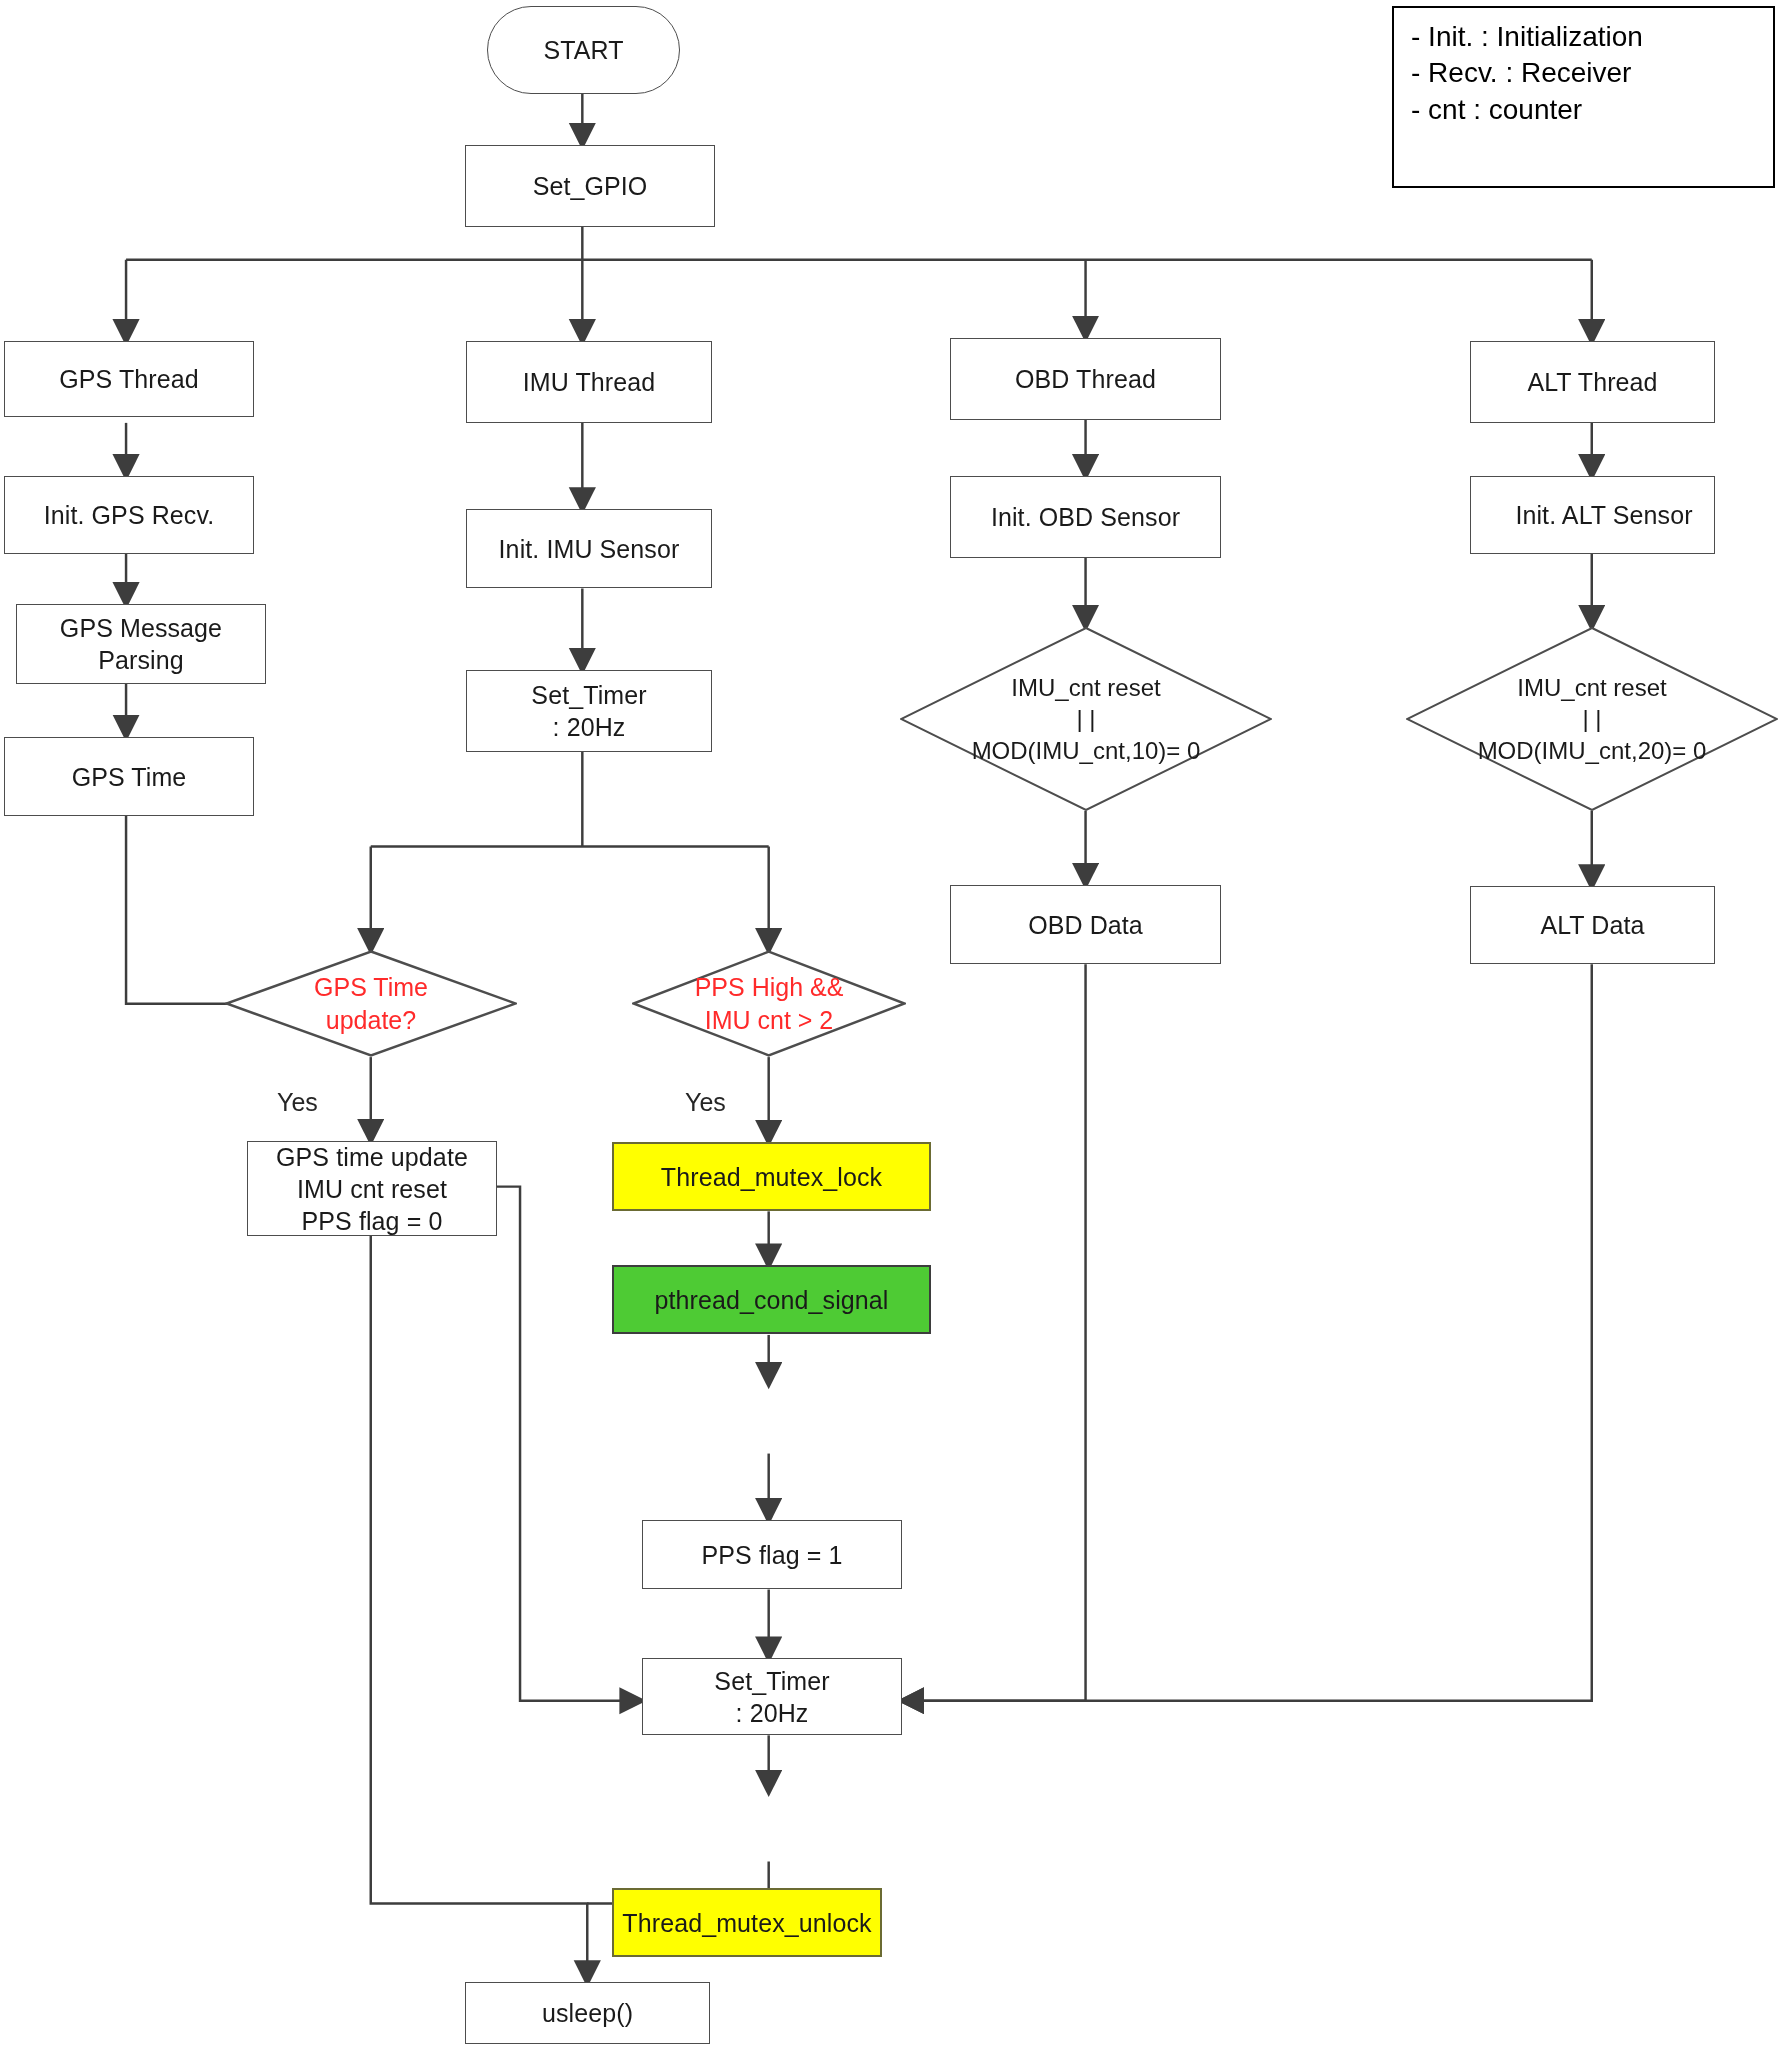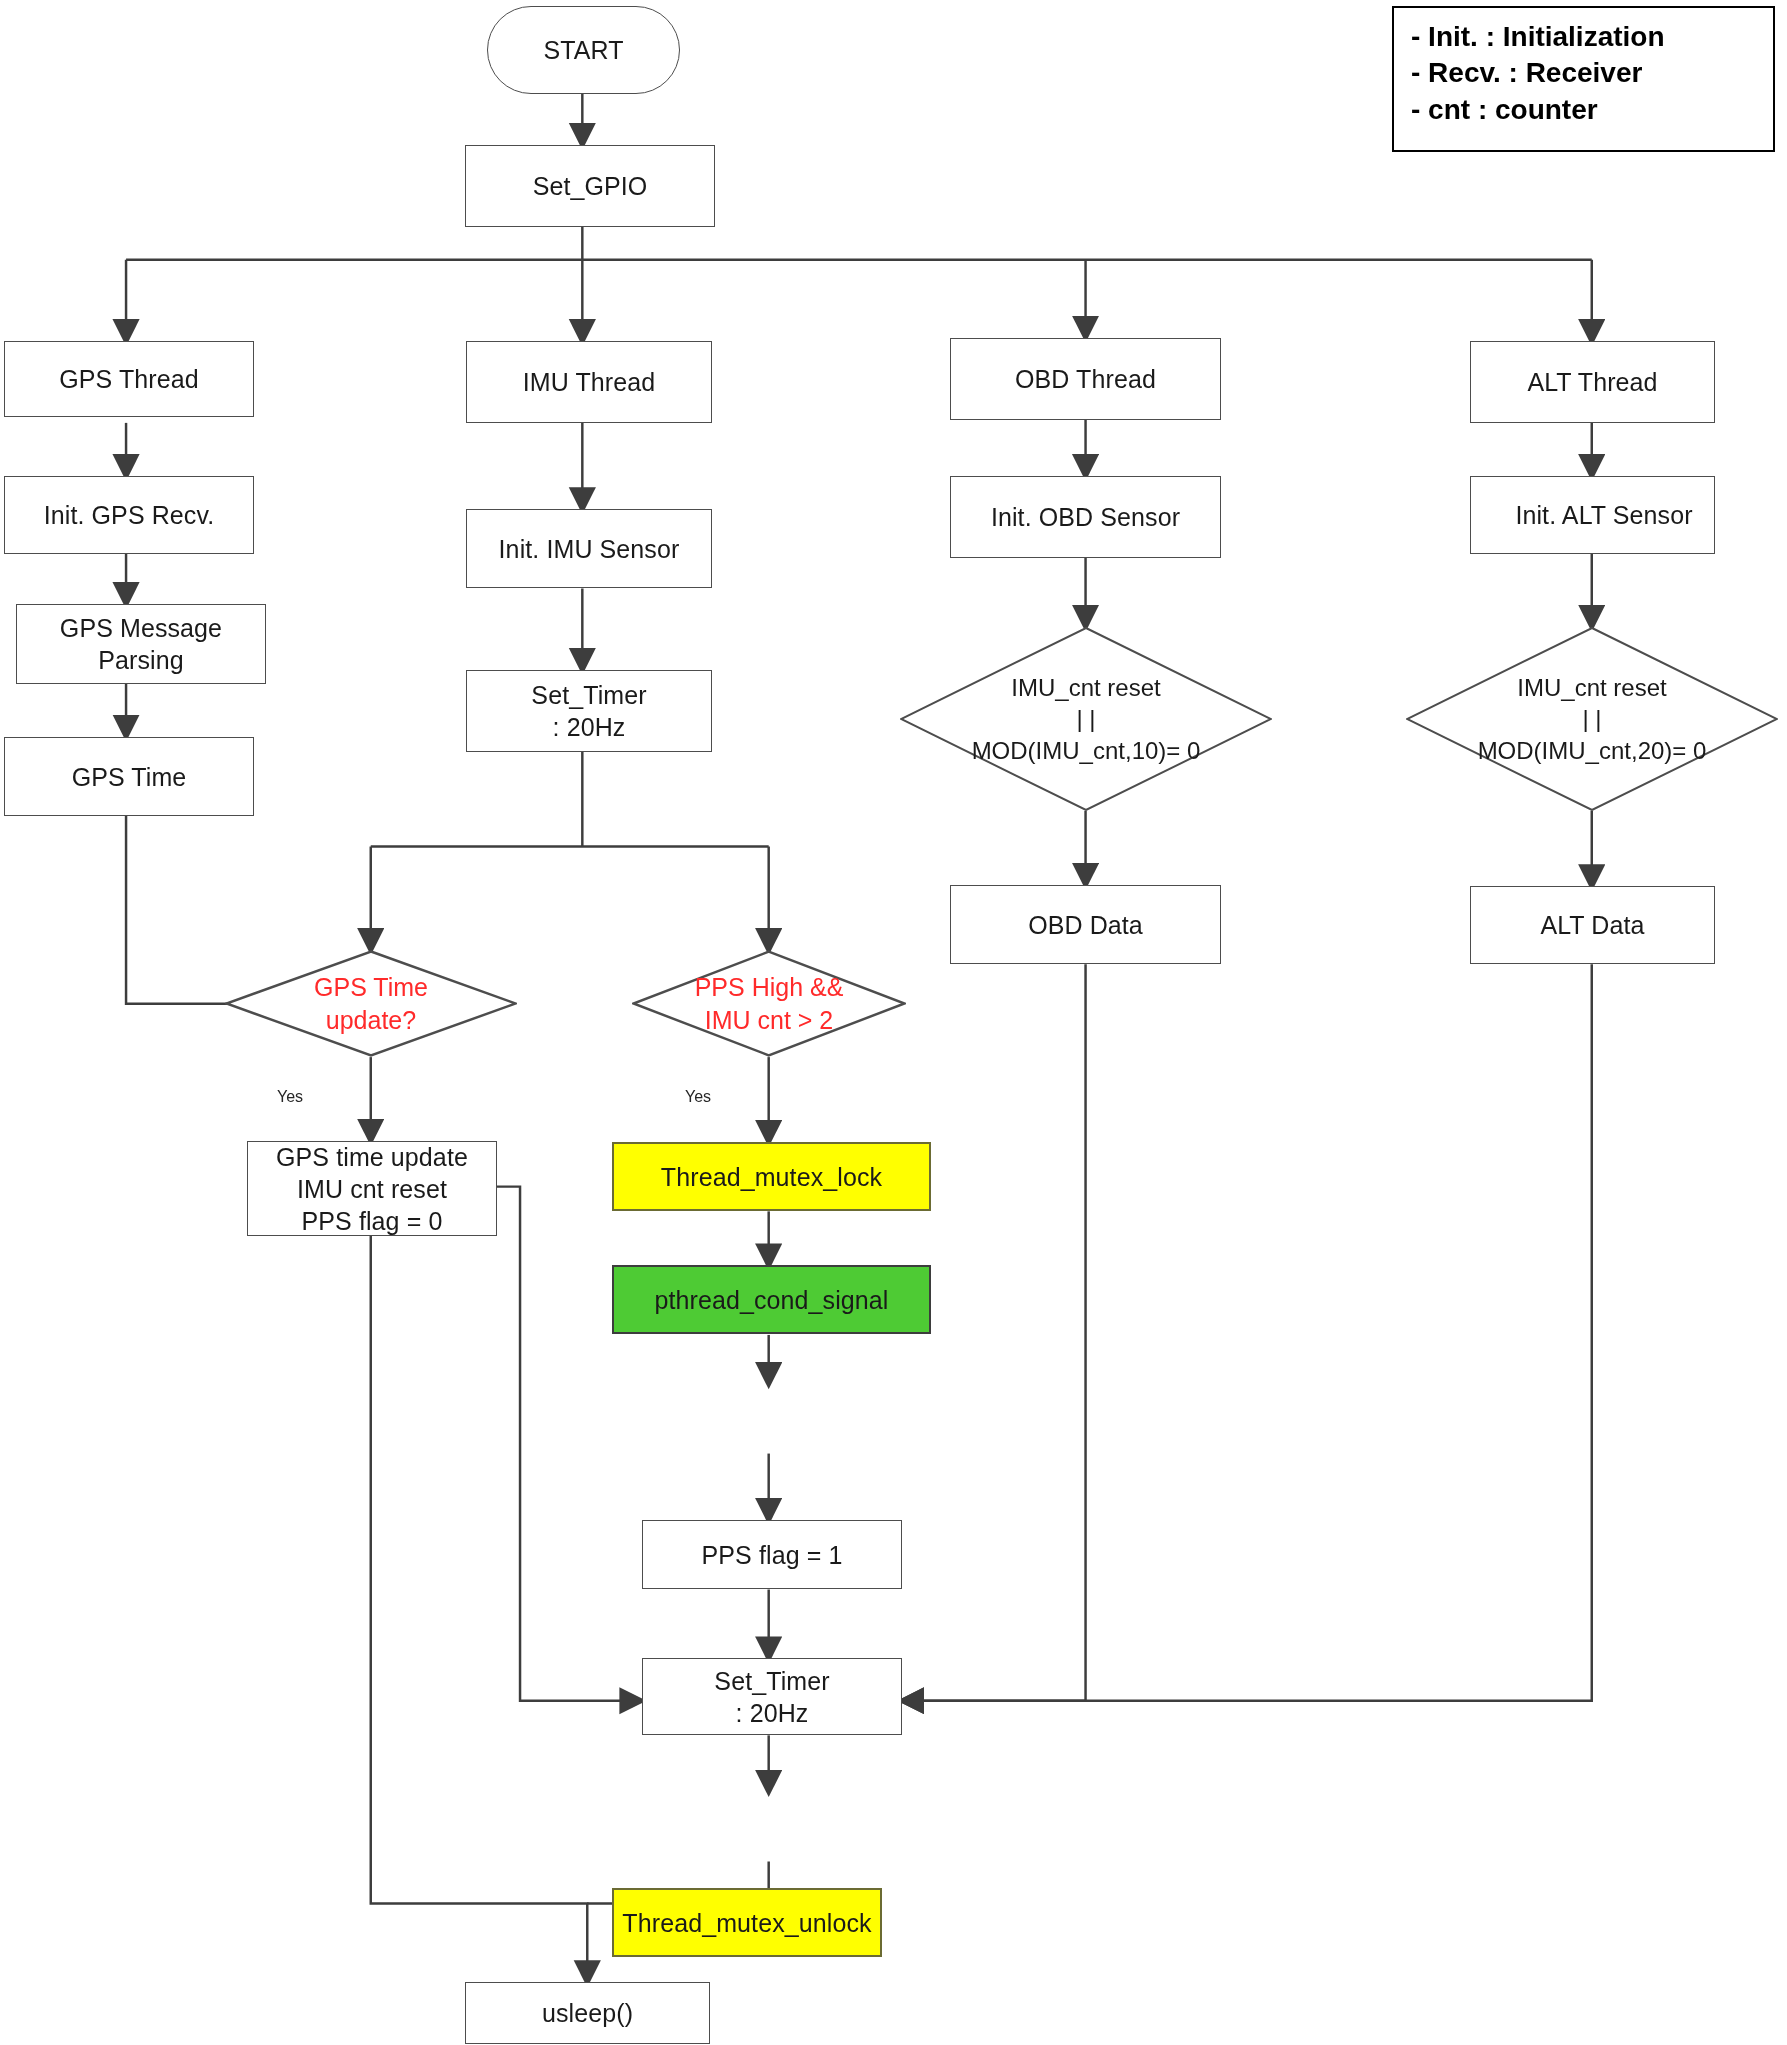--- a/index.html
+++ b/index.html
@@ -50,21 +50,21 @@
     display:flex;align-items:center;justify-content:center;
     text-align:center;
     white-space:pre-line;
     font-size:24px;
     line-height:1.30;
     color:#1a1a1a;
   }
   .diamond.redtext .dlabel{color:#ff2a2a;font-size:25px;}
   .edgelabel{
     position:absolute;
-    font-size:16px;
+    font-size:25px;
     color:#262626;
     white-space:pre;
   }
 </style>
 </head>
 <body>
 
 <div id="page">
 
   <svg class="wires" viewBox="0 0 3617 4138" xmlns="http://www.w3.org/2000/svg">
@@ -133,21 +133,21 @@
 
       <path d="M255,525 L3220,525"></path>
 
       <path d="M1178,1520 L1178,1712"></path>
       <path d="M750,1712 L1555,1712"></path>
 
       <path d="M1555,3765 L1555,3850 L1188,3850"></path>
     </g>
   </svg>
 
-  <div class="legend" style="left:1392px;top:6px;width:383px;height:146px;font-weight:bold;">
+  <div class="legend" style="left:1392px;top:6px;width:383px;height:182px;">
     <div>- Init. : Initialization</div>
     <div>- Recv. : Receiver</div>
     <div>- cnt : counter</div>
   </div>
 
   <div class="node terminal" style="left:487px;top:6px;width:193px;height:88px;">START</div>
 
   <div class="node" style="left:465px;top:145px;width:250px;height:82px;">Set_GPIO</div>
 
   <div class="node" style="left:4px;top:341px;width:250px;height:76px;">GPS Thread</div>

